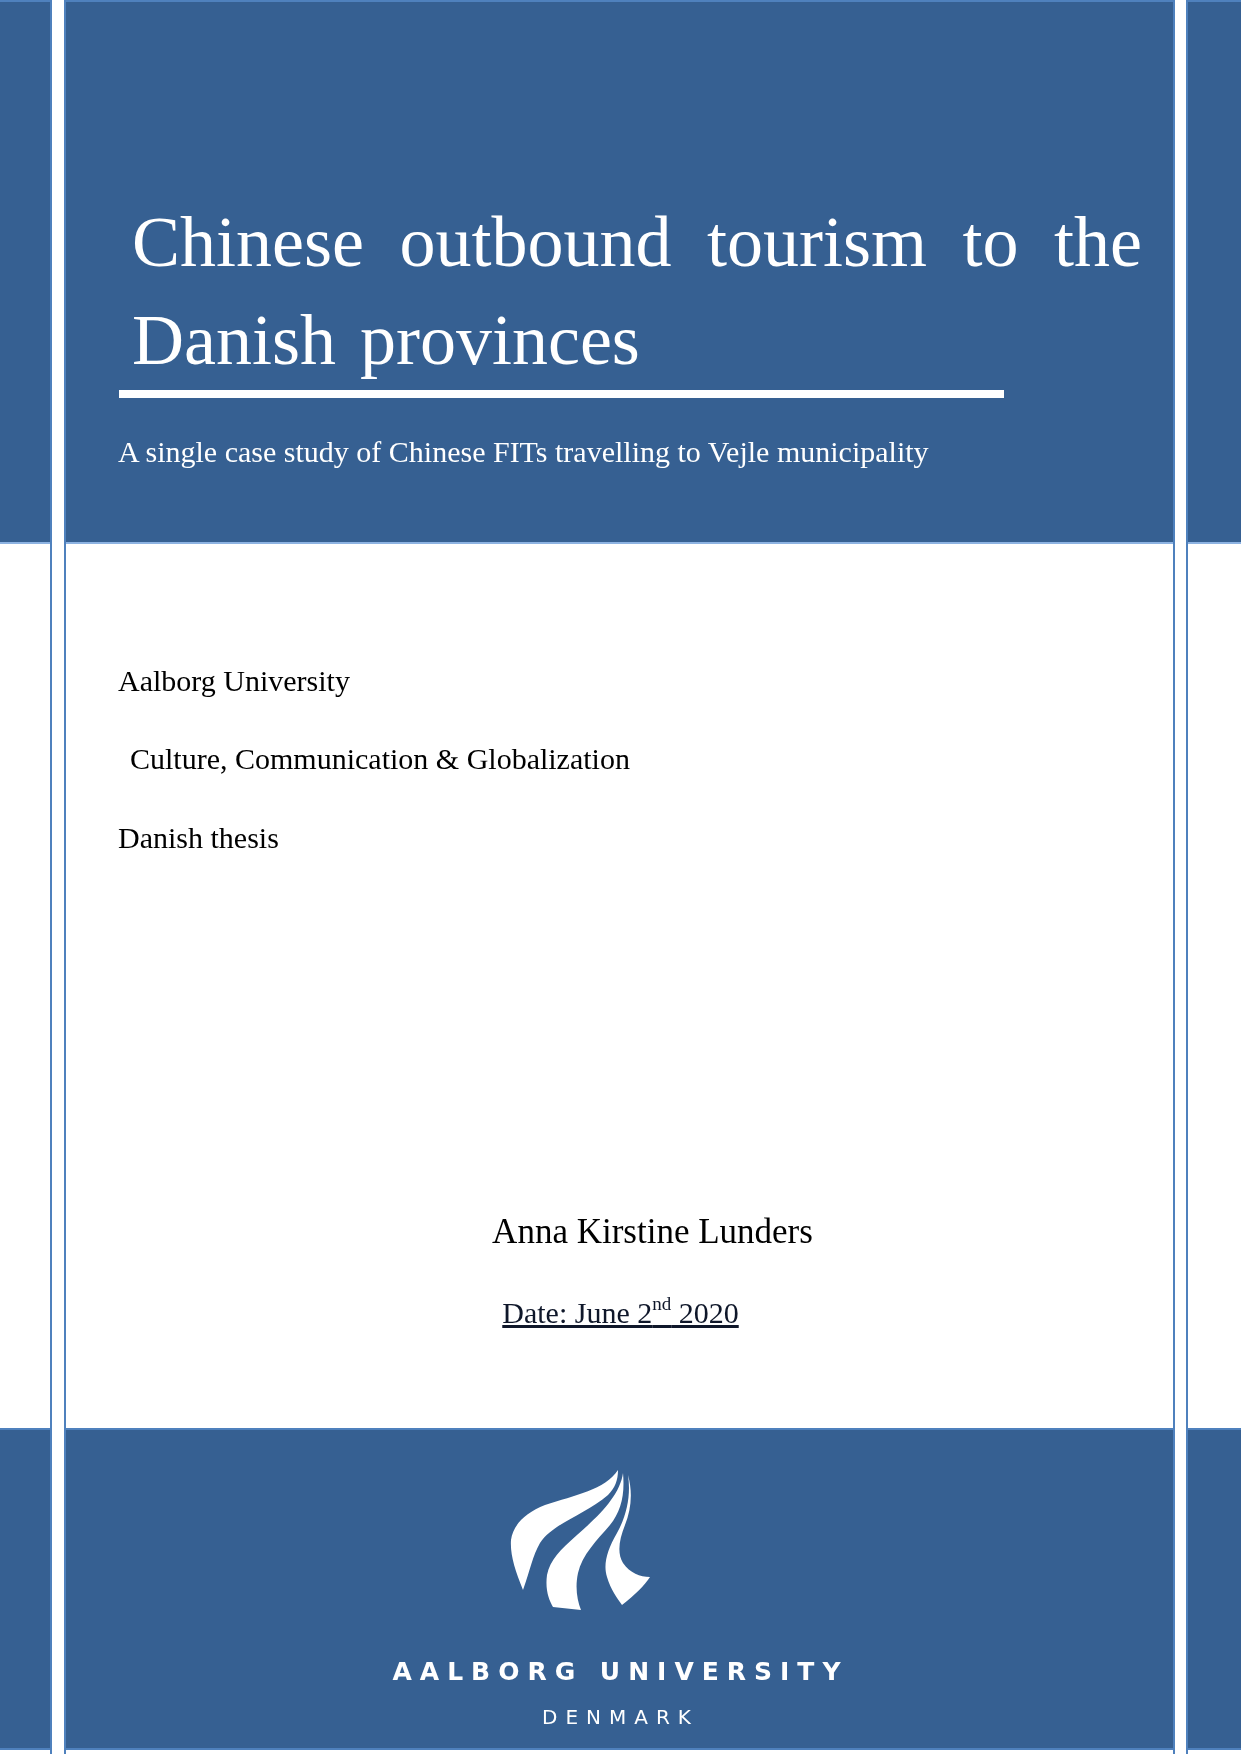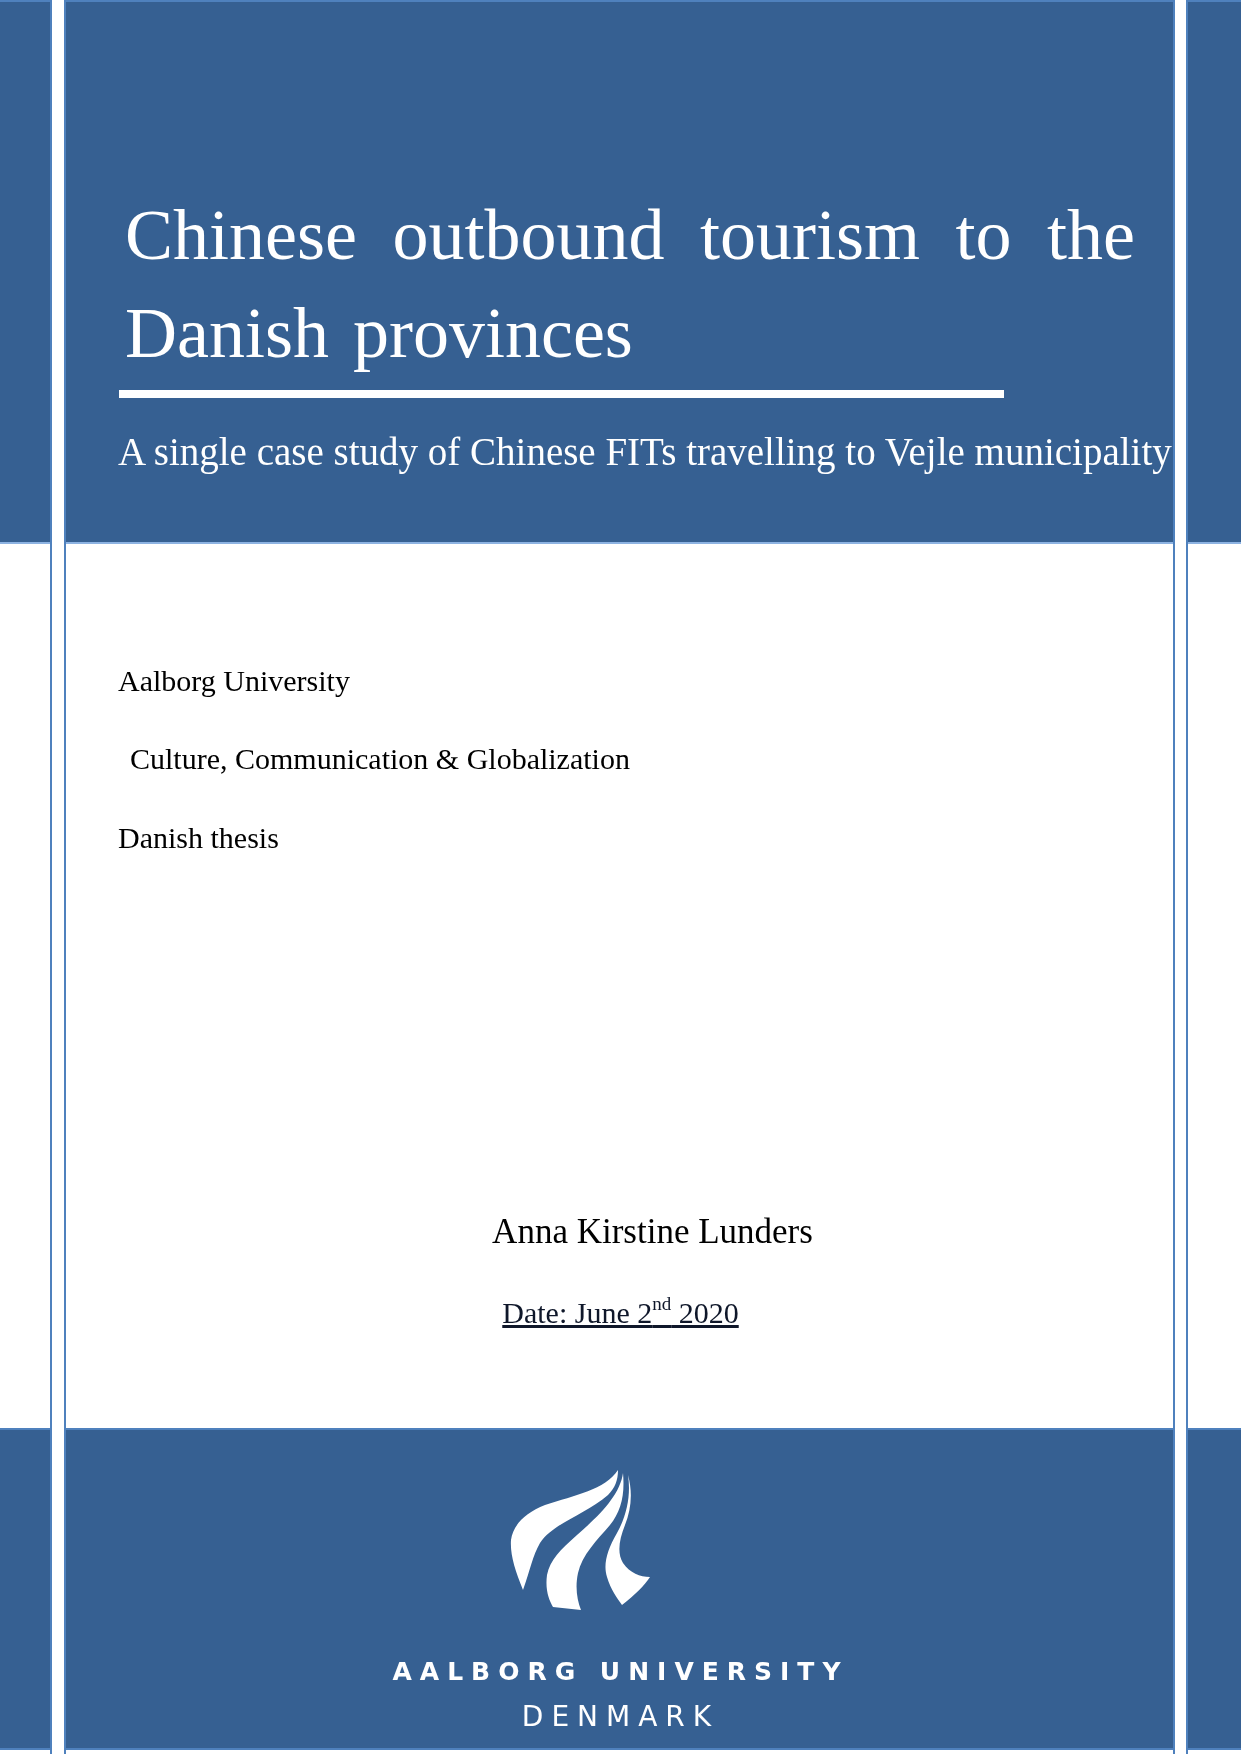--- a/index.html
+++ b/index.html
@@ -34,21 +34,21 @@
     .main-bottom {
       left: 66px; top: 1428px; width: 1107px; height: 322px;
       border-top: 2px solid #4f81bd; border-bottom: 2px solid #4f81bd;
       box-sizing: border-box;
     }
 
     .title {
       position: absolute;
       left: 117px; top: 178px;
       width: 1010px;
-      margin: 8px;
+      margin: 15px;
       color: #ffffff;
       font-family: "Liberation Serif", serif;
       font-size: 72px;
       font-weight: normal;
       line-height: 98px;
       text-align: justify;
       text-align-last: left;
       word-spacing: 6px;
     }
 
@@ -57,21 +57,21 @@
       left: 119px; top: 390px;
       width: 885px; height: 8px;
       background: #ffffff;
     }
 
     .subtitle {
       position: absolute;
       left: 118px; top: 434px;
       color: #ffffff;
       font-family: "Liberation Serif", serif;
-      font-size: 39px;
+      font-size: 30px;
       line-height: 36px;
       white-space: nowrap;
     }
 
     .meta-line {
       position: absolute;
       left: 118px;
       color: #000000;
       font-family: "Liberation Serif", serif;
       font-size: 30px;
@@ -121,21 +121,21 @@
       letter-spacing: 8px;
       line-height: 30px;
     }
     .wordmark-sub {
       position: absolute;
       left: 0; width: 1241px; top: 1702px;
       text-align: center;
       color: #ffffff;
       font-family: "DejaVu Sans", sans-serif;
       font-weight: normal;
-      font-size: 28px;
+      font-size: 20px;
       letter-spacing: 8px;
       line-height: 30px;
     }
   </style>
 </head>
 <body>
 
 <div class="strip left-top"></div>
 <div class="strip left-bottom"></div>
 <div class="strip right-top"></div>

